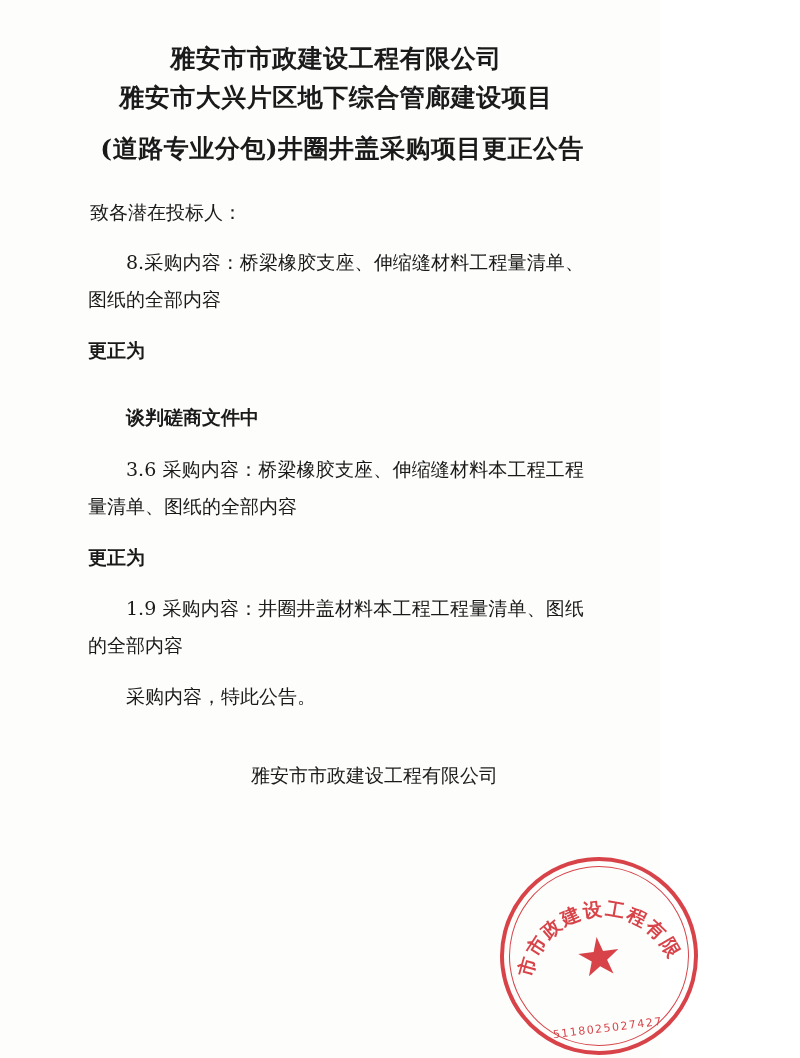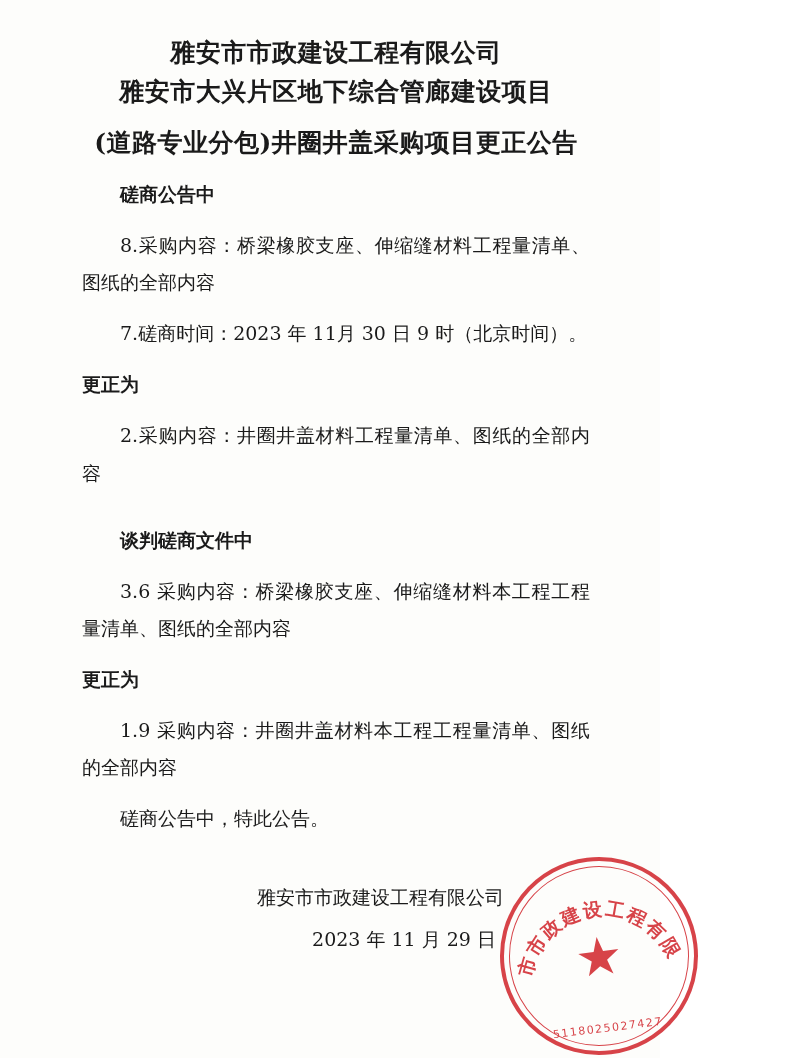--- a/index.html
+++ b/index.html
@@ -12,21 +12,21 @@
     height: 1058px;
     position: relative;
     font-family: "DejaVu Serif", "Liberation Serif", serif;
     color: #1a1a1a;
     overflow: hidden;
   }
   .page {
     position: relative;
     width: 660px;
     height: 1058px;
-    padding: 4px;
+    padding: 10px;
     box-sizing: border-box;
     background: #fdfdfb;
   }
   .doc-body {
     padding: 18px 66px 0 78px;
     box-sizing: border-box;
   }
   .title {
     text-align: center;
     font-weight: bold;
@@ -34,21 +34,21 @@
     line-height: 1.55;
     letter-spacing: 0.5px;
     margin: 0;
   }
   .title-line {
     display: block;
     white-space: nowrap;
   }
   .title-line.l1 { margin-top: 12px; }
   .title-line.l2 { }
-  .title-line.l3 { margin-top: 12px; }
+  .title-line.l3 { margin-top: 12px; text-align: right; }
 
   .salutation {
     font-size: 19px;
     line-height: 1.9;
     margin-top: 26px;
     margin-left: 2px;
   }
   p.para {
     font-size: 19px;
     line-height: 1.95;
@@ -143,39 +143,36 @@
 <div class="page">
 
   <div class="doc-body">
 
     <div class="title">
       <span class="title-line l1">雅安市市政建设工程有限公司</span>
       <span class="title-line l2">雅安市大兴片区地下综合管廊建设项目</span>
       <span class="title-line l3">(道路专业分包)井圈井盖采购项目更正公告</span>
     </div>
 
+    <div class="salutation">致各潜在投标人：</div>
 
-    <p class="para indent bold">磋商公告中</p>
     <p class="para indent">8.采购内容：桥梁橡胶支座、伸缩缝材料工程量清单、图纸的全部内容</p>
-    <p class="para indent">7.磋商时间：2023 年 11月 30 日 9 时（北京时间）。</p>
     <p class="para bold">更正为</p>
-    <p class="para indent">2.采购内容：井圈井盖材料工程量清单、图纸的全部内容</p>
 
     <div class="gap-block"></div>
 
     <p class="para indent bold">谈判磋商文件中</p>
     <p class="para indent">3.6 采购内容：桥梁橡胶支座、伸缩缝材料本工程工程量清单、图纸的全部内容</p>
     <p class="para bold">更正为</p>
     <p class="para indent">1.9 采购内容：井圈井盖材料本工程工程量清单、图纸的全部内容</p>
 
-    <p class="para indent">磋商公告中，特此公告。</p>
+    <p class="para indent">采购内容，特此公告。</p>
 
     <div class="sign-block">
       <span class="sign-line">雅安市市政建设工程有限公司</span>
-      <span class="sign-line sign-date">2023 年 11 月 29 日</span>
     </div>
 
   </div>
 
   <div class="seal">
     <div class="seal-inner-ring"></div>
     <svg viewBox="0 0 190 190" aria-hidden="true">
       <defs>
         <path id="sealArc" d="M 25,110 A 72,72 0 0 1 165,110" fill="none"></path>
       </defs>

